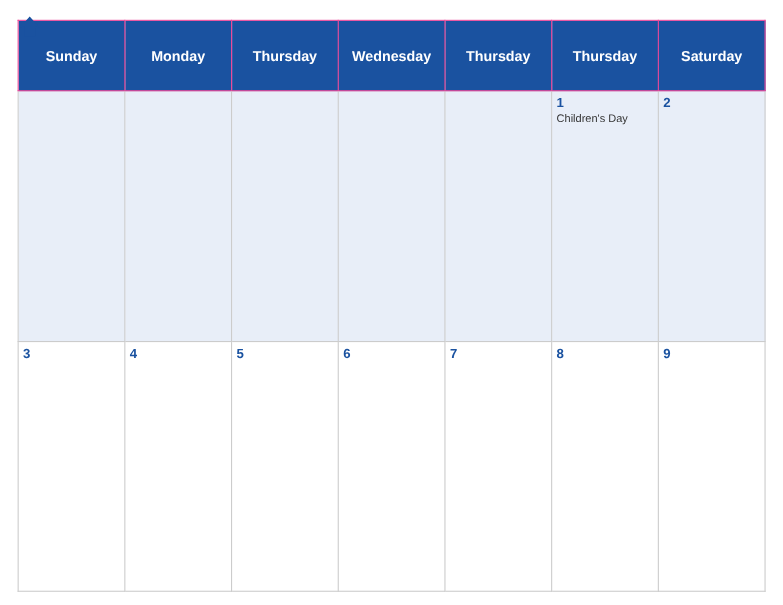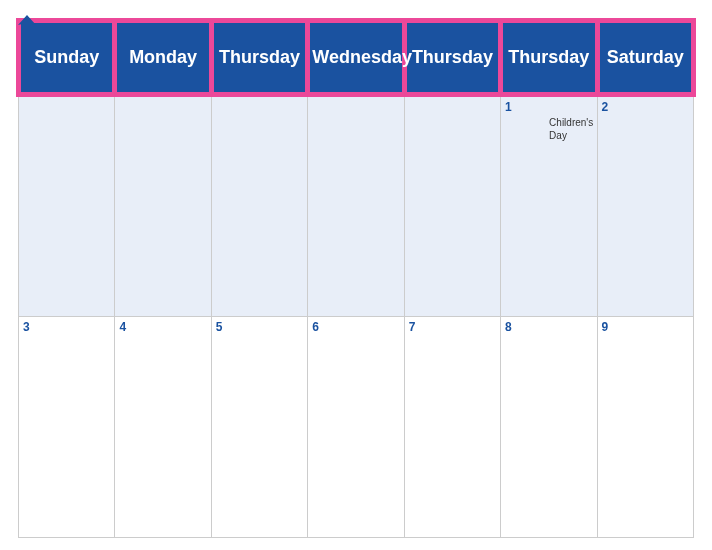--- a/index.html
+++ b/index.html
@@ -62,24 +62,24 @@
       flex: 1;
       border: 1px solid #ccc;
       border-collapse: collapse;
       width: 100%;
       table-layout: fixed;
     }
     .calendar thead tr th {
       background: #1a52a0;
       color: #fff;
       text-align: center;
-      font-size: 18px;
+      font-size: 13px;
       font-weight: bold;
       padding: 24px 2px;
-      border: 5px solid #ec4899;
+      border: 1px solid #ec4899;
     }
     .calendar tbody tr td {
       border: 1px solid #ccc;
       vertical-align: top;
       padding: 3px 4px;
       height: 78px;
       background: #fff;
     }
     .calendar tbody tr:nth-child(odd) td {
       background: #e8eef8;
@@ -91,21 +91,20 @@
       font-size: 12px;
       color: #1a52a0;
       font-weight: bold;
       display: block;
       margin-bottom: 2px;
     }
     .holiday-text {
       font-size: 10px;
       color: #333;
       line-height: 1.3;
-      margin-left: 44px;
     }
     .empty-cell {
       background: #fff !important;
     }
     .calendar tbody tr:nth-child(odd) td.empty-cell {
       background: #e8eef8 !important;
     }
   </style>
 </head>
 <body>

